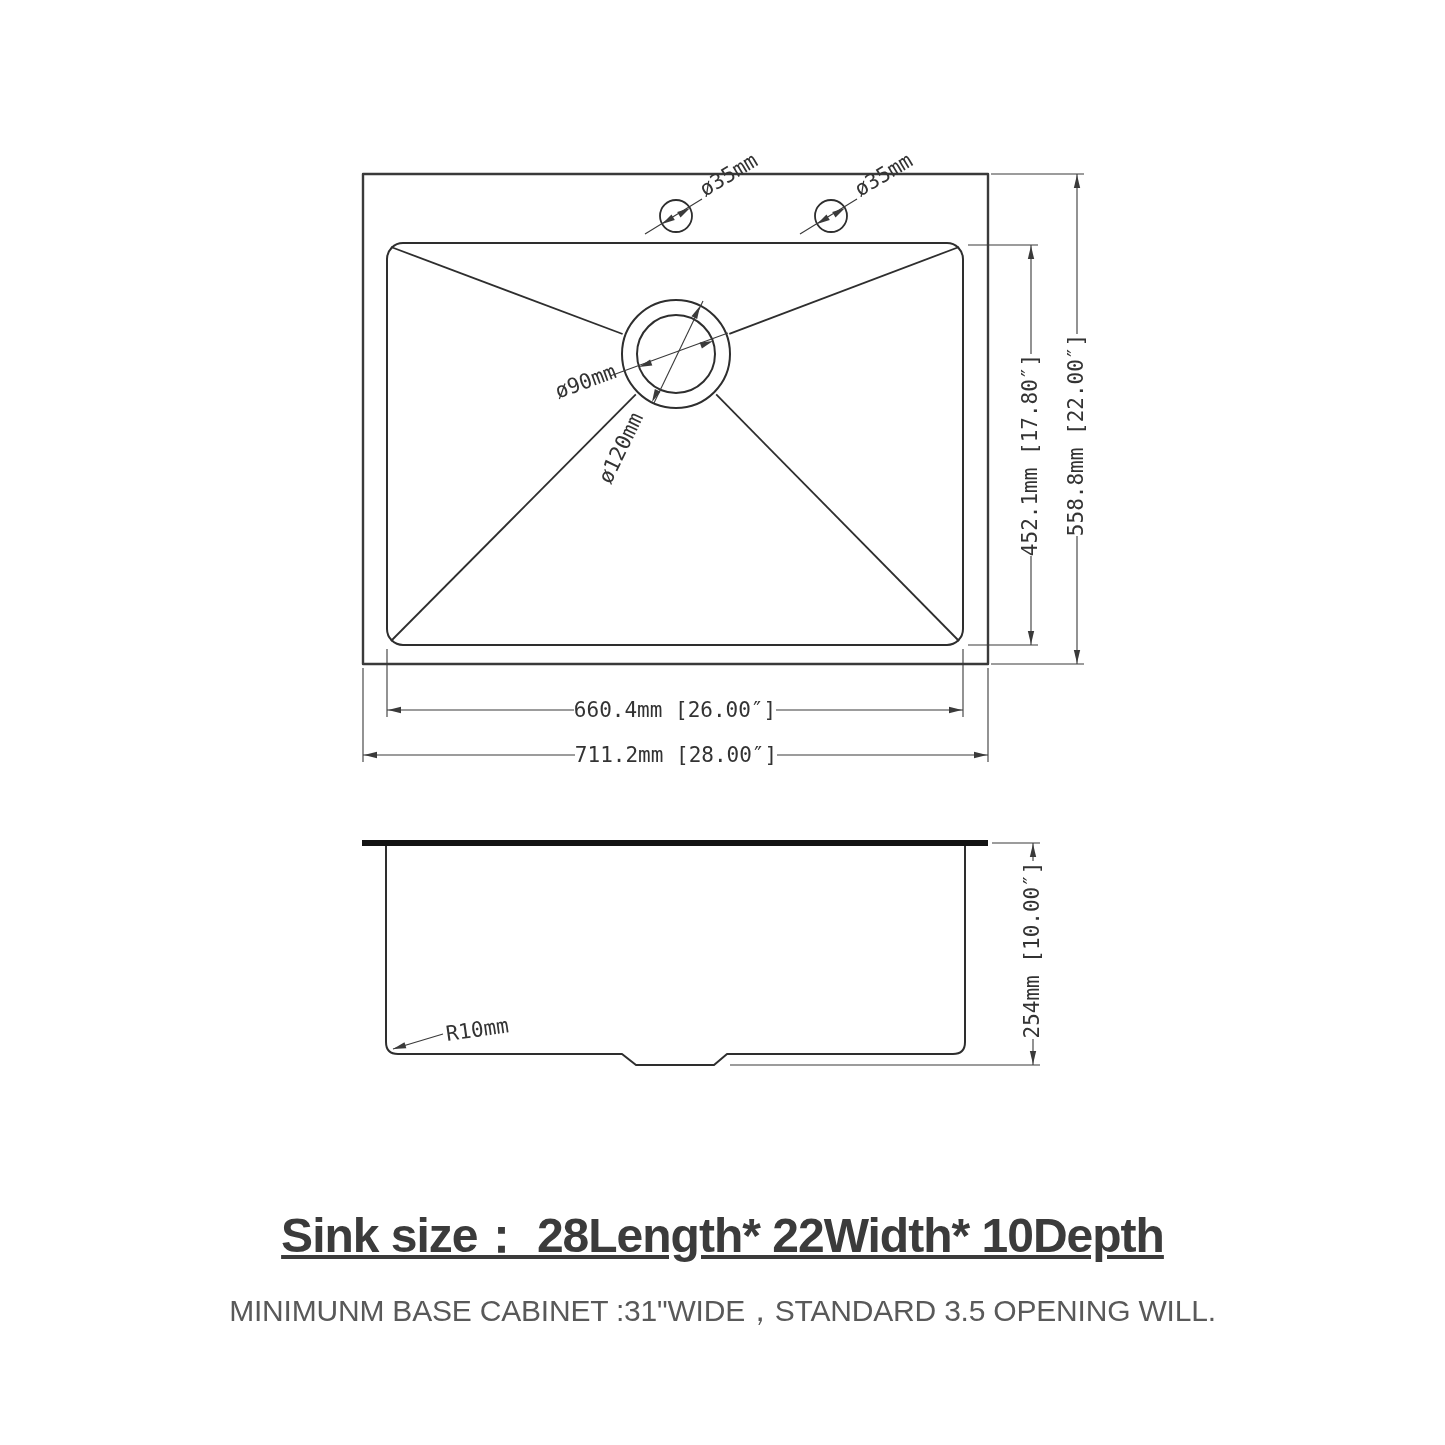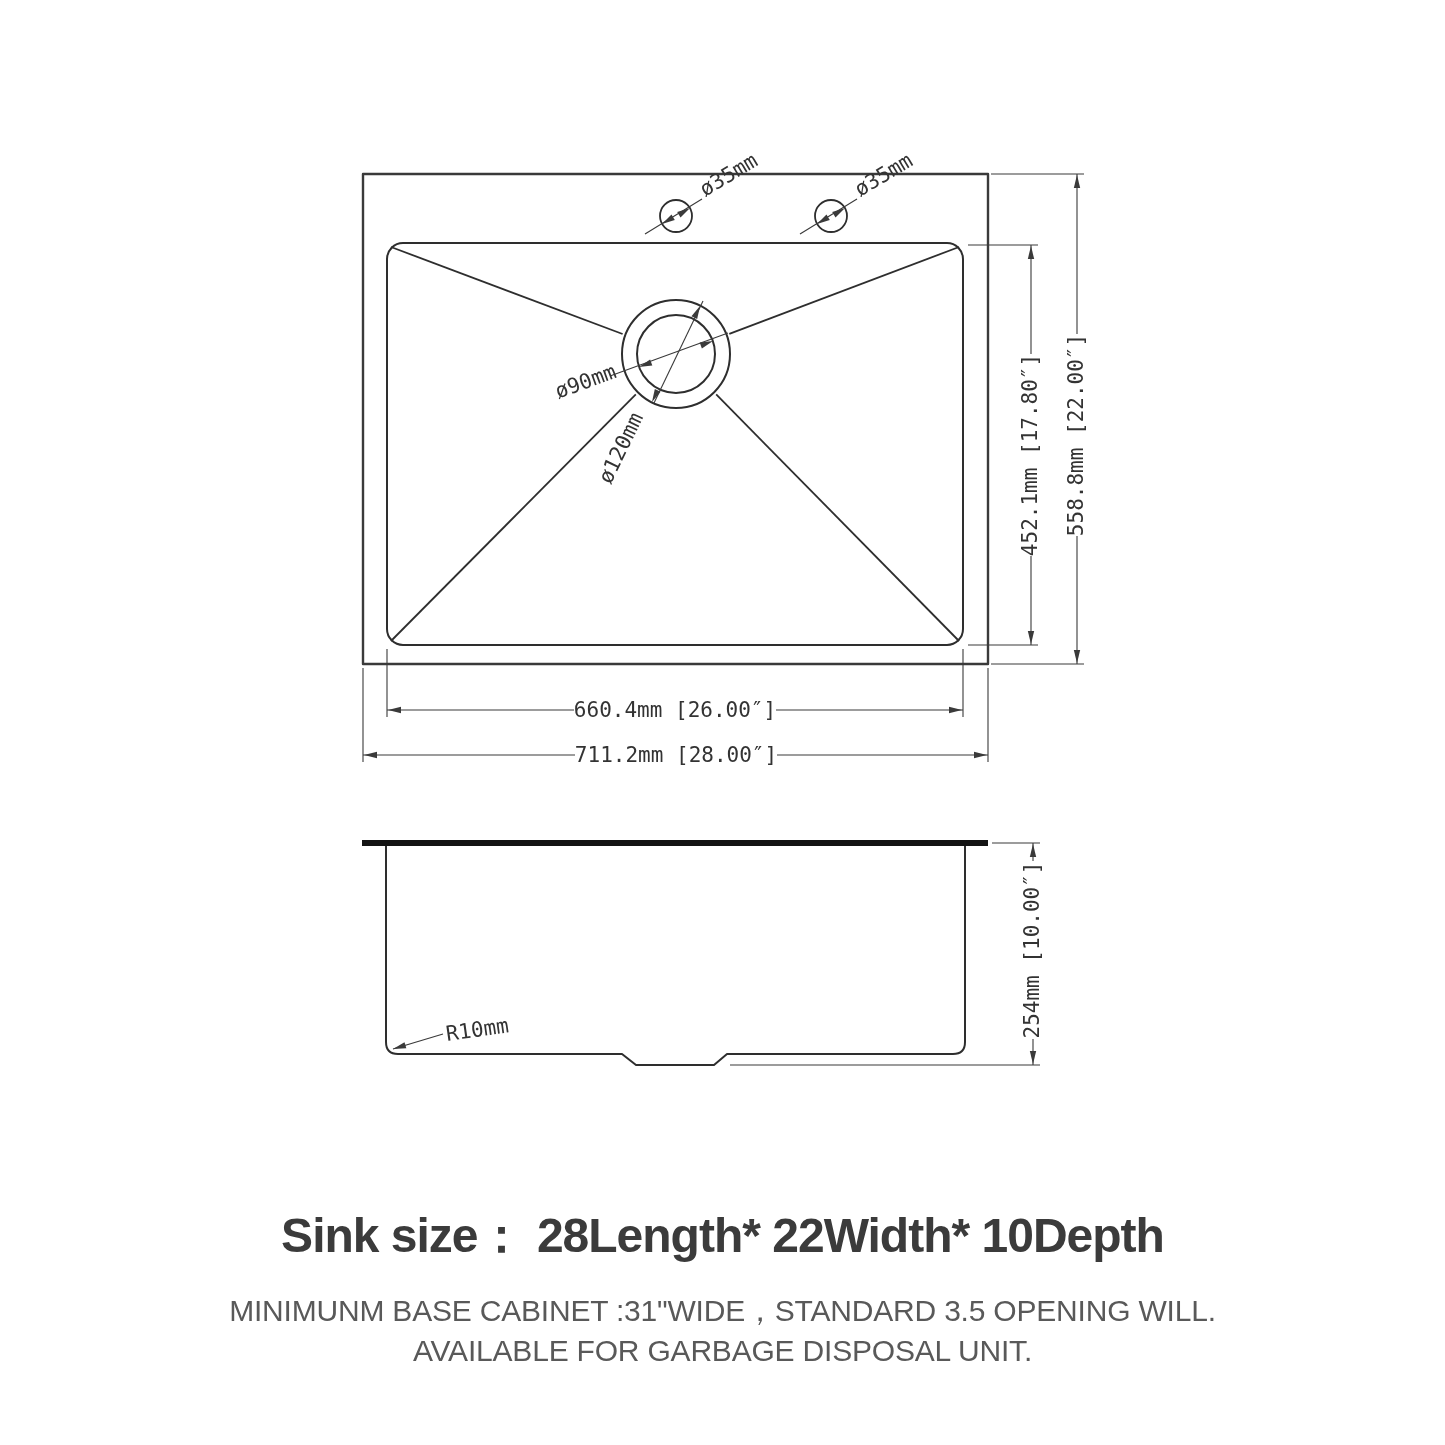--- a/index.html
+++ b/index.html
@@ -7,21 +7,21 @@
         font-family:"Liberation Sans","DejaVu Sans",sans-serif;}
   svg{position:absolute;left:0;top:0;}
   .outline{stroke:#2e2e2e;stroke-width:2;fill:none;stroke-linejoin:round;}
   .outer{stroke-width:2.4;stroke:#3a3a3a;}
   .dimline{stroke:#3a3a3a;stroke-width:1.1;fill:none;}
   .arr{fill:#3a3a3a;stroke:none;}
   .rim{fill:#141414;stroke:none;}
   text.dim{font-family:"DejaVu Sans Mono","Liberation Mono",monospace;
            font-size:21px;fill:#333333;}
   .footer-heading{position:absolute;left:0;top:1204px;width:100%;text-align:center;
-      font-size:48px;font-weight:700;color:#3b3b3b;letter-spacing:-1px;}
+      font-size:48px;font-weight:700;color:#3b3b3b;letter-spacing:-1px;text-decoration:underline;}
   .footer-notes{position:absolute;left:0;top:1291px;width:100%;text-align:center;
       font-size:30px;font-weight:400;color:#595959;line-height:40px;letter-spacing:-0.2px;}
 </style>
 </head>
 <body>
 
 <div id="page">
 
   <svg width="1445" height="1445" viewBox="0 0 1445 1445">
 
@@ -133,16 +133,15 @@
         <polygon class="arr" points="0,0 -13,3.2 -13,-3.2" transform="translate(1033,1064) rotate(90)"></polygon>
         <text class="dim" text-anchor="middle" transform="translate(1039,950) rotate(-90)">254mm [10.00″]</text>
       </g>
     </g>
   </svg>
 
   <div class="footer-heading">Sink size：  28Length* 22Width* 10Depth</div>
 
   <div class="footer-notes">
     <div>MINIMUNM BASE CABINET :31"WIDE，STANDARD 3.5 OPENING WILL.</div>
-    <div>AVAILABLE FOR GARBAGE DISPOSAL UNIT.</div>
   </div>
 
 </div>
 
 </body></html>

